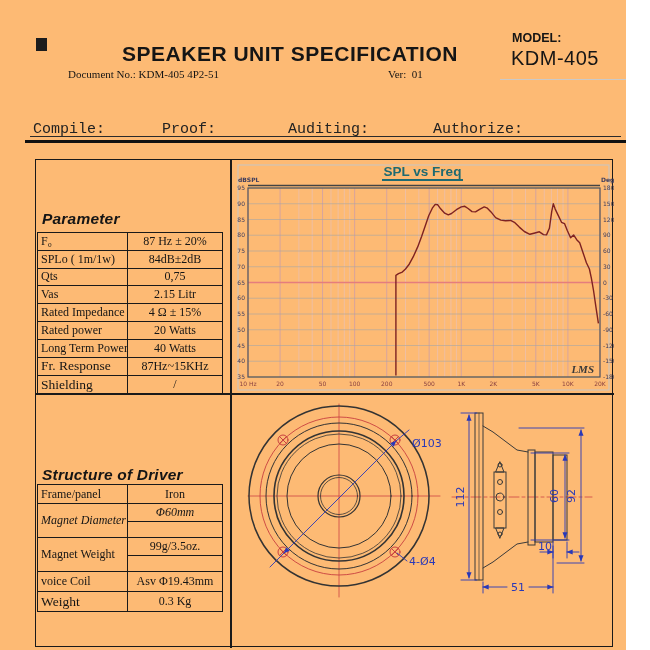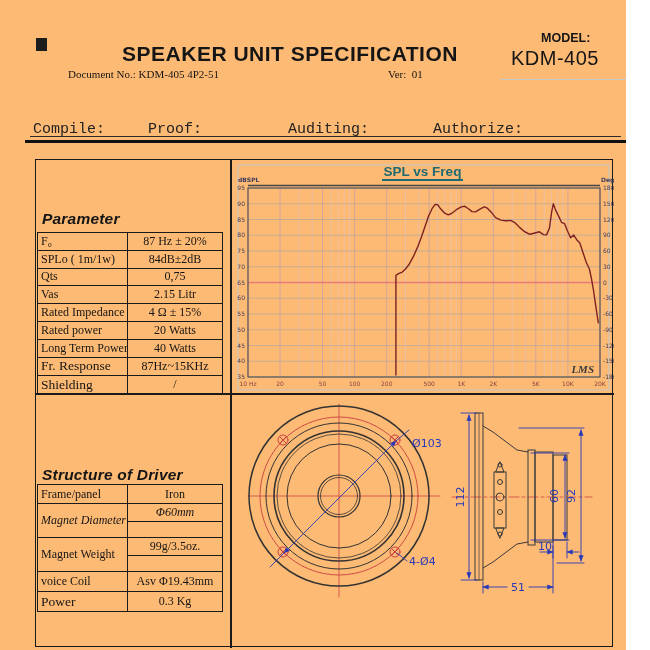--- a/index.html
+++ b/index.html
@@ -41,26 +41,26 @@
 </style>
 </head>
 <body>
 
 <div id="page">
 
   <div class="abs blk" style="left:36px;top:38px;width:11px;height:13px;"></div>
   <div class="abs doc-title" style="left:95px;top:42px;width:390px;">SPEAKER UNIT SPECIFICATION</div>
   <div class="abs doc-line" style="left:68px;top:68px;">Document No.: KDM-405 4P2-51</div>
   <div class="abs doc-line" style="left:388px;top:68px;">Ver:  01</div>
-  <div class="abs model-label" style="left:541px;top:31px;">MODEL:</div>
+  <div class="abs model-label" style="left:512px;top:31px;">MODEL:</div>
   <div class="abs model-value" style="left:511px;top:47px;">KDM-405</div>
   <div class="abs" style="left:500px;top:79px;width:148px;height:1px;background:#c9c9c9;"></div>
 
   <div class="abs signoff" style="left:33px;top:121px;">Compile:</div>
-  <div class="abs signoff" style="left:148px;top:121px;">Proof:</div>
+  <div class="abs signoff" style="left:162px;top:121px;">Proof:</div>
   <div class="abs signoff" style="left:288px;top:121px;">Auditing:</div>
   <div class="abs signoff" style="left:433px;top:121px;">Authorize:</div>
   <div class="abs rule-thin" style="left:30px;top:136px;width:591px;"></div>
   <div class="abs rule-thick" style="left:25px;top:140px;width:602px;"></div>
 
   <div class="abs frame" style="left:35px;top:159px;width:576px;height:486px;"></div>
   <div class="abs vdiv" style="left:230px;top:159px;height:489px;"></div>
   <div class="abs hdiv" style="left:35px;top:393px;width:579px;"></div>
 
   <div class="abs sec-head" style="left:42px;top:210px;">Parameter</div>
@@ -132,21 +132,21 @@
           <td class="val" style="border-bottom-width:1px;">99g/3.5oz.</td>
         </tr>
     <tr style="height:16px;">
           <td class="val" style="border-top-width:1px;"></td>
         </tr>
     <tr style="height:20px;">
           <td>voice Coil</td>
           <td class="val">Asv Φ19.43mm</td>
         </tr>
     <tr style="height:20px;">
-          <td style="font-size:13.5px;">Power</td>
+          <td style="font-size:13.5px;">Weight</td>
           <td class="val">0.3 Kg</td>
         </tr>
   </tbody>
     </table>
 
   <div class="abs chart-title" style="left:231px;top:164px;width:383px;"><span>SPL vs Freq</span></div>
   <svg id="spl-svg" class="abs" style="left:231px;top:159px;" width="383" height="235">
       <rect x="7" y="6" width="371" height="225" fill="none" stroke="#c6c6c6" stroke-width="1"></rect>
       <line x1="17" x2="17" y1="29" y2="218" stroke="#d2a2a2" stroke-width="0.9"></line>
       <line x1="49.09984720311749" x2="49.09984720311749" y1="29" y2="218" stroke="#d2a2a2" stroke-width="0.9"></line>

